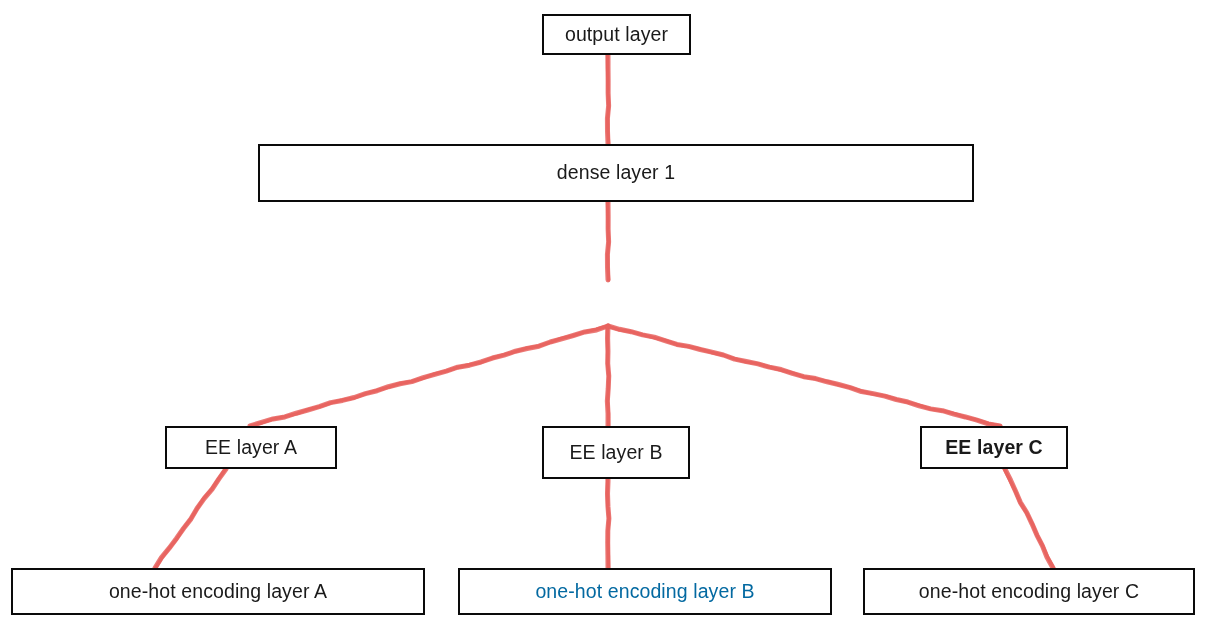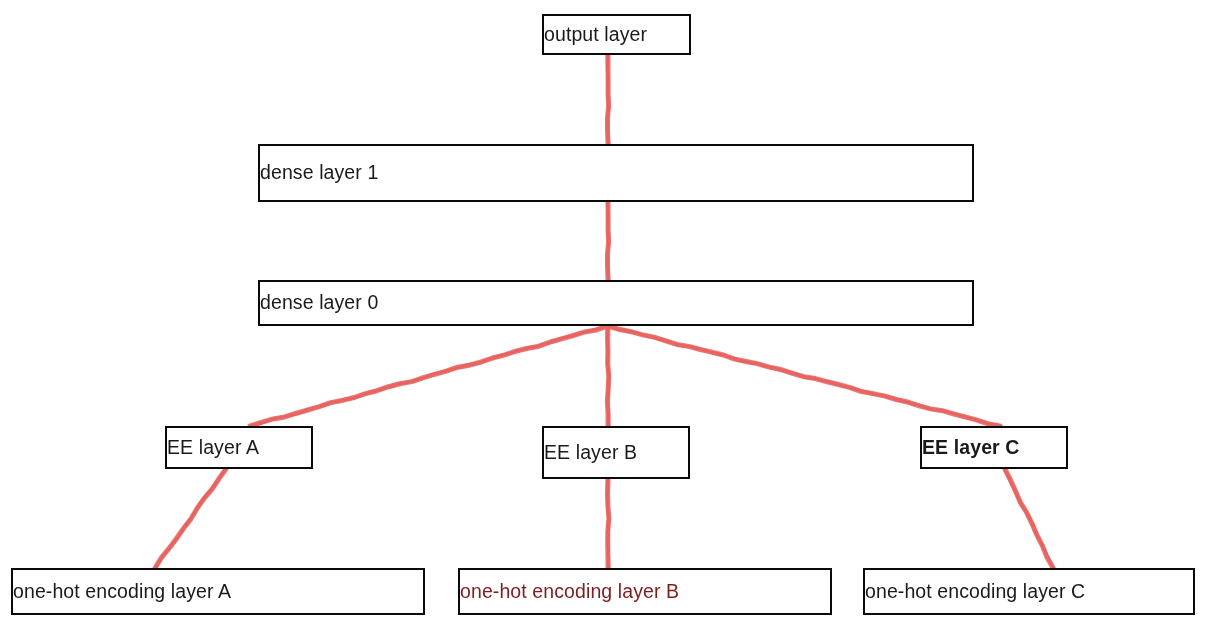--- a/index.html
+++ b/index.html
@@ -26,21 +26,21 @@
     z-index: 1;
   }
   .node-box {
     position: absolute;
     z-index: 2;
     box-sizing: border-box;
     background: #ffffff;
     border: 2px solid #0a0a0a;
     display: flex;
     align-items: center;
-    justify-content: flex-start;
+    justify-content: center;
   }
   .node-label {
     font-family: "Liberation Sans", sans-serif;
     font-size: 19.5px;
     line-height: 1;
     color: #1a1a1a;
     letter-spacing: 0.1px;
     white-space: nowrap;
     user-select: none;
   }
@@ -86,41 +86,38 @@
     </svg>
 
   <div class="node-box" style="left: 542px; top: 14px; width: 149px; height: 41px; border-color: rgb(10, 10, 10); background: rgb(255, 255, 255);">
     <span class="node-label" style="color: rgb(26, 26, 26);">output layer</span>
   </div>
 
   <div class="node-box" style="left: 258px; top: 144px; width: 716px; height: 58px; border-color: rgb(10, 10, 10); background: rgb(255, 255, 255);">
     <span class="node-label" style="color: rgb(26, 26, 26);">dense layer 1</span>
   </div>
 
-  <div class="node-box" style="left: 258px; top: 280px; width: 716px; height: 46px; border-color: rgb(10, 10, 10); background: rgb(255, 255, 255);">
-    <span class="node-label" style="color: rgb(26, 26, 26);">dense layer 0</span>
-  </div>
 
-  <div class="node-box" style="left: 165px; top: 426px; width: 148px; height: 43px; border-color: rgb(10, 10, 10); background: rgb(255, 255, 255);">
+  <div class="node-box" style="left: 165px; top: 426px; width: 172px; height: 43px; border-color: rgb(10, 10, 10); background: rgb(255, 255, 255);">
     <span class="node-label" style="color: rgb(26, 26, 26);">EE layer A</span>
   </div>
 
   <div class="node-box" style="left: 542px; top: 426px; width: 148px; height: 53px; border-color: rgb(10, 10, 10); background: rgb(255, 255, 255);">
     <span class="node-label" style="color: rgb(26, 26, 26);">EE layer B</span>
   </div>
 
   <div class="node-box" style="left: 920px; top: 426px; width: 148px; height: 43px; border-color: rgb(10, 10, 10); background: rgb(255, 255, 255);">
     <span class="node-label" style="color: rgb(26, 26, 26); font-weight: bold;">EE layer C</span>
   </div>
 
   <div class="node-box" style="left: 11px; top: 568px; width: 414px; height: 47px; border-color: rgb(10, 10, 10); background: rgb(255, 255, 255);">
     <span class="node-label" style="color: rgb(26, 26, 26);">one-hot encoding layer A</span>
   </div>
 
   <div class="node-box" style="left: 458px; top: 568px; width: 374px; height: 47px; border-color: rgb(10, 10, 10); background: rgb(255, 255, 255);">
-    <span class="node-label" style="color: #7f1d1d;">one-hot encoding layer B</span>
+    <span class="node-label" style="color: #0369a1;">one-hot encoding layer B</span>
   </div>
 
   <div class="node-box" style="left: 863px; top: 568px; width: 332px; height: 47px; border-color: rgb(10, 10, 10); background: rgb(255, 255, 255);">
     <span class="node-label" style="color: rgb(26, 26, 26);">one-hot encoding layer C</span>
   </div>
 
 </div>
 
 </body></html>

